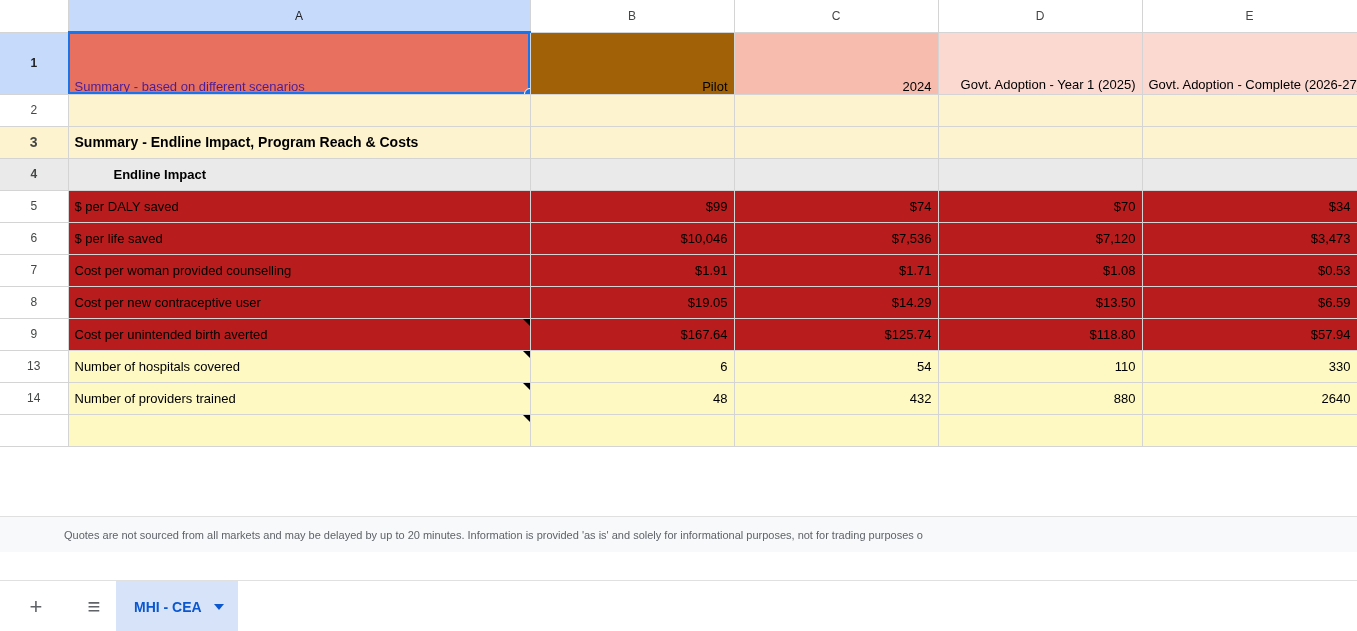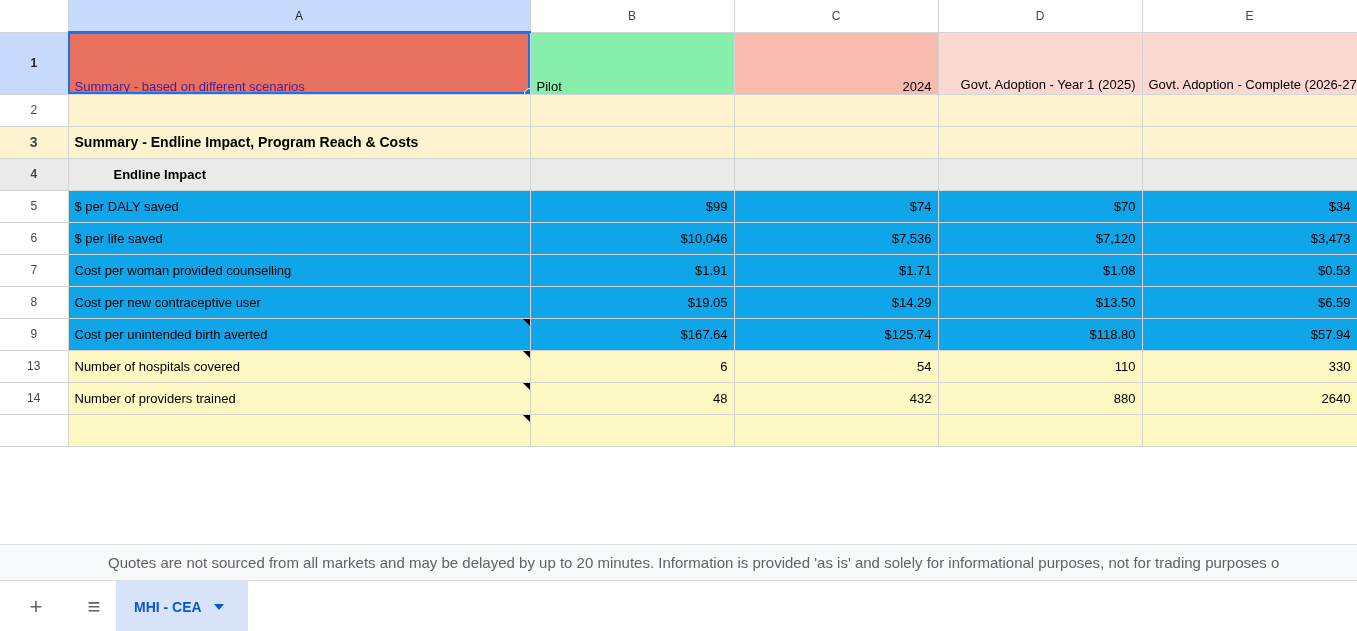--- a/index.html
+++ b/index.html
@@ -86,24 +86,24 @@
   .r1 { height: 62px; }
   .h-a {
     background: #e8705f;
     color: #4c1d95;
     font-weight: bold;
     vertical-align: bottom;
     padding-bottom: 6px;
     position: relative;
   }
   .h-b {
-    background: #86efac;
+    background: #a16207;
     color: #000;
     font-weight: bold;
-    text-align: left;
+    text-align: right;
     vertical-align: bottom;
     padding-bottom: 6px;
   }
   .h-c {
     background: #f8bcae;
     color: #000;
     font-weight: bold;
     text-align: right;
     vertical-align: bottom;
     padding-bottom: 6px;
@@ -128,21 +128,21 @@
     position: absolute;
     width: 10px; height: 10px;
     border-radius: 50%;
     background: #1a73e8;
     border: 1px solid #ffffff;
     right: -6px;
     bottom: -6px;
   }
 
   .band-yellow { background: #fdf3cf; }
-  .band-pink { background: #0ea5e9; }
+  .band-pink { background: #b91c1c; }
   .band-white { background: #fef9c3; }
 
   .title-row td {
     background: #fdf3cf;
     font-weight: bold;
     font-size: 14px;
   }
   .sect td {
     background: #eaeaea;
     font-weight: bold;
@@ -155,30 +155,30 @@
     top: 0;
     width: 0; height: 0;
     border-top: 7px solid #000;
     border-left: 7px solid transparent;
   }
 
   
   .disclaimer {
     position: absolute;
     left: 0;
-    top: 544px;
+    top: 516px;
     width: 1357px;
     height: 36px;
     background: #f8f9fa;
     border-top: 1px solid #e0e0e0;
     color: #5f6368;
-    font-size: 15px;
+    font-size: 11px;
     display: flex;
     align-items: center;
-    padding-left: 108px;
+    padding-left: 64px;
     box-sizing: border-box;
     overflow: hidden;
     white-space: nowrap;
   }
 
   
   .tabbar {
     position: absolute;
     left: 0;
     top: 580px;
@@ -198,21 +198,21 @@
     justify-content: center;
     border-radius: 50%;
     color: #5f6368;
     font-size: 22px;
     cursor: pointer;
   }
   .sheet-tab {
     height: 51px;
     display: flex;
     align-items: center;
-    padding: 0 24px 0 18px;
+    padding: 0 14px 0 18px;
     font-size: 14px;
     color: #444746;
     cursor: pointer;
     gap: 12px;
   }
   .sheet-tab.active {
     background: #d6e3f8;
     color: #0b57d0;
     font-weight: bold;
   }

